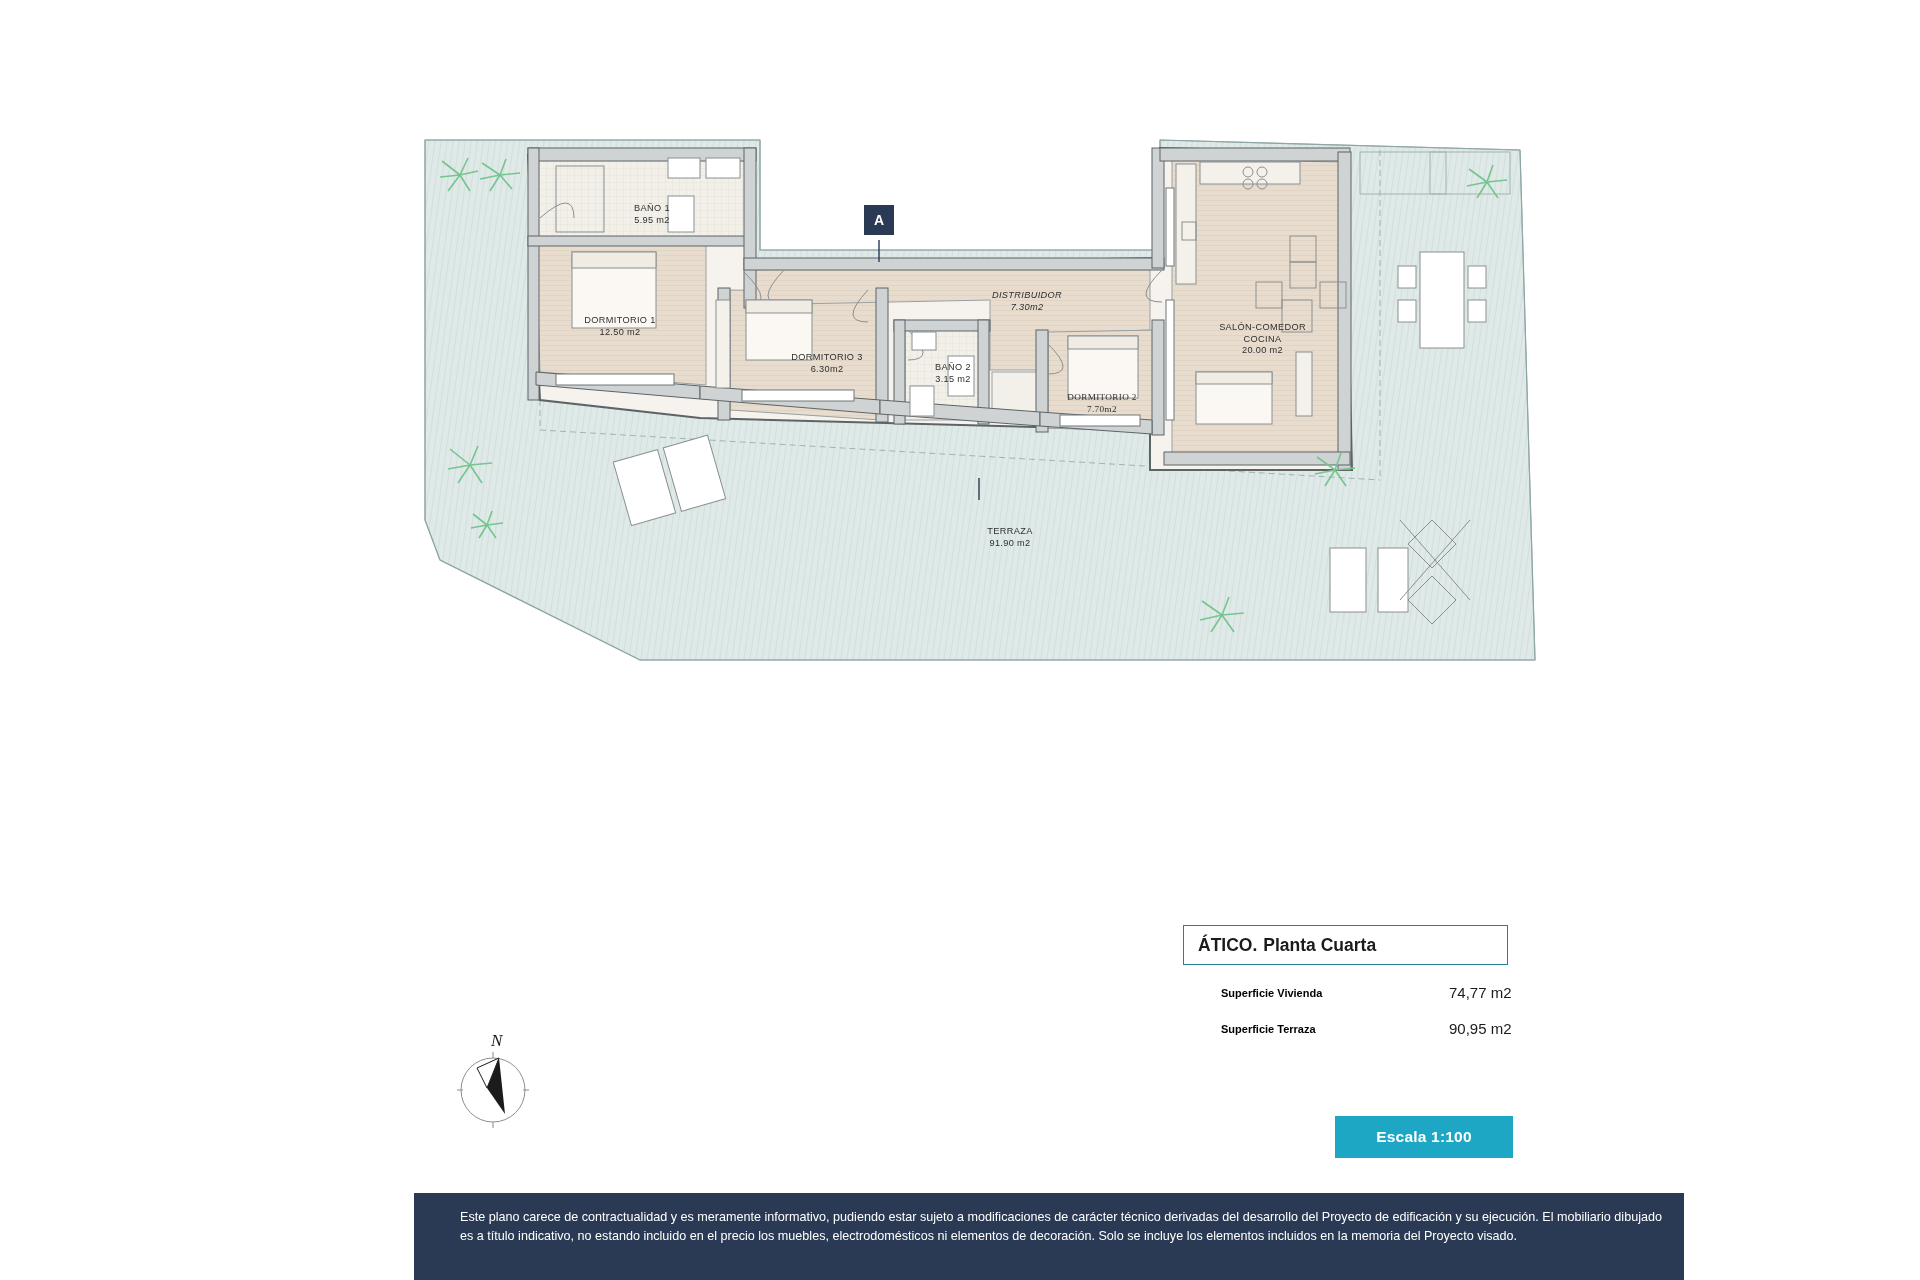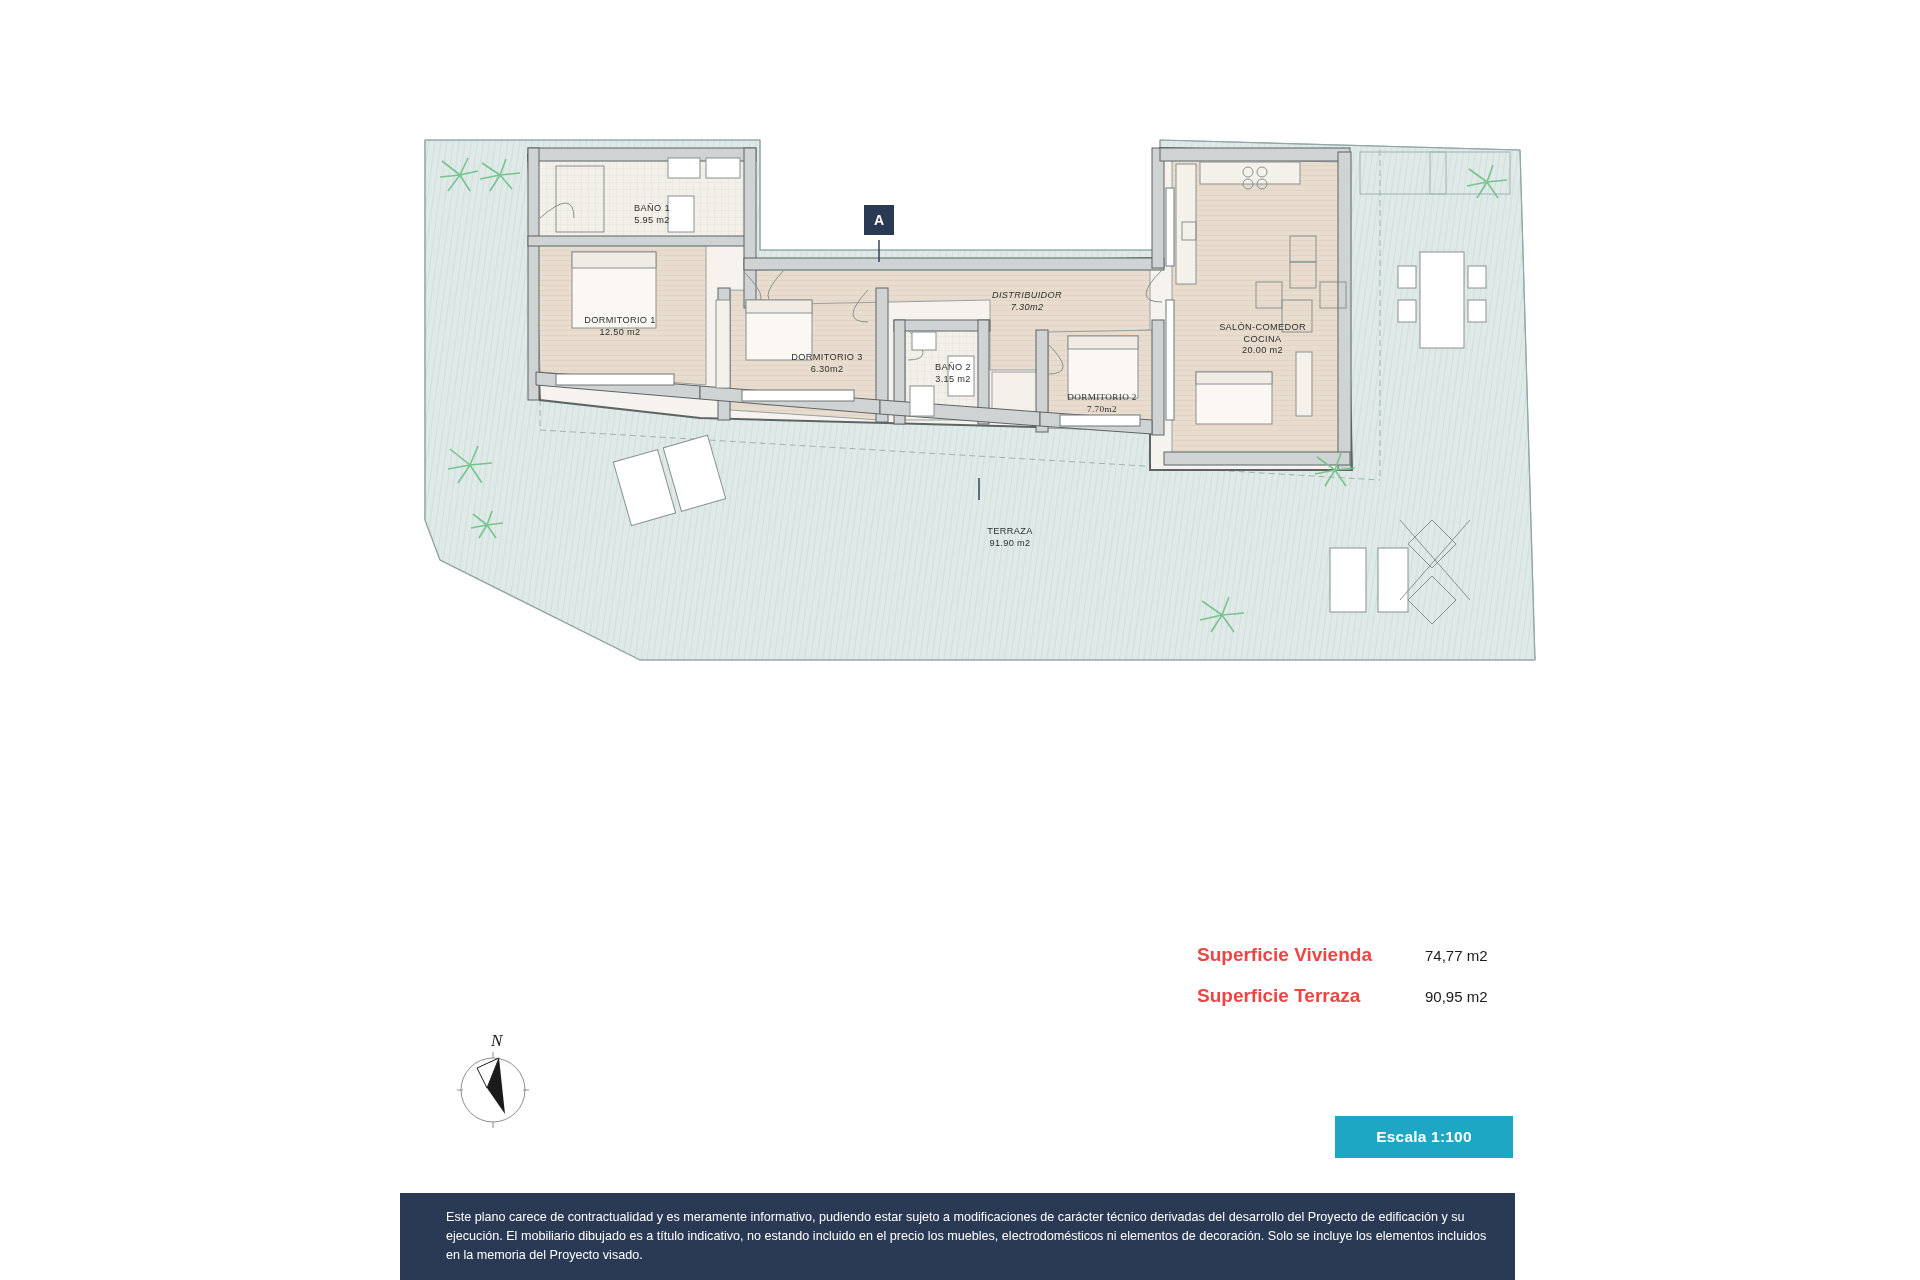--- a/index.html
+++ b/index.html
@@ -5,27 +5,27 @@
   html,body{margin:0;padding:0;background:#ffffff;}
   body{width:1920px;height:1280px;position:relative;font-family:"Liberation Sans",sans-serif;overflow:hidden;}
   #plan{position:absolute;left:0;top:0;width:1920px;height:1280px;}
 
   
   .legend{position:absolute;left:1183px;top:925px;width:330px;}
   .legend-title{box-sizing:border-box;border:1.4px solid #2a7f93;width:325px;height:40px;display:flex;align-items:center;padding-left:14px;}
   .legend-title b{font-size:17.5px;color:#1b1b1b;font-weight:bold;}
   .legend-title span{font-size:17.5px;color:#1b1b1b;font-weight:bold;margin-left:6px;}
   .legend-row{display:flex;align-items:center;margin-top:19px;padding-left:14px;}
-  .legend-row .lbl{font-size:19px;color:#ef4444;font-weight:bold;width:228px;}
+  .legend-row .lbl{font-size:11px;color:#000000;font-weight:bold;width:228px;margin-left:24px;}
   .legend-row .val{font-size:15px;color:#1b1b1b;font-weight:normal;}
   .scale-badge{position:absolute;left:1335px;top:1116px;width:178px;height:42px;background:#1ea7c4;display:flex;align-items:center;justify-content:center;}
   .scale-badge span{color:#fff;font-size:15.5px;font-weight:bold;letter-spacing:.2px;}
 
   
-  .disclaimer{position:absolute;left:400px;top:1193px;width:1115px;height:87px;background:#2b3a54;}
+  .disclaimer{position:absolute;left:414px;top:1193px;width:1270px;height:87px;background:#2b3a54;}
   .disclaimer p{margin:0;color:#ffffff;font-size:12.6px;line-height:19px;padding:15px 18px 0 46px;}
 
   
   .compass{position:absolute;left:447px;top:1028px;width:92px;height:102px;}
 
   
   .rlabel{position:absolute;text-align:center;color:#2f2f2f;font-size:9.2px;line-height:11.5px;letter-spacing:.35px;white-space:nowrap;}
   .rlabel .a{display:block;}
   .badgeA{position:absolute;left:864px;top:205px;width:30px;height:30px;background:#2b3a54;display:flex;align-items:center;justify-content:center;}
   .badgeA span{color:#fff;font-size:14px;font-weight:bold;}
@@ -274,20 +274,24 @@
   <line x1="46" y1="24" x2="46" y2="30" stroke="#8d8d8d" stroke-width="1"></line>
   <line x1="46" y1="94" x2="46" y2="100" stroke="#8d8d8d" stroke-width="1"></line>
   <line x1="10" y1="62" x2="16" y2="62" stroke="#8d8d8d" stroke-width="1"></line>
   <line x1="76" y1="62" x2="82" y2="62" stroke="#8d8d8d" stroke-width="1"></line>
   <polygon points="52,30 58,86 40,60" fill="#1b1b1b"></polygon>
   <polygon points="52,30 40,60 30,40" fill="#ffffff" stroke="#1b1b1b" stroke-width="1"></polygon>
   <text x="44" y="18" font-family="Liberation Serif, serif" font-style="italic" font-size="17" fill="#1b1b1b">N</text>
 </svg>
 
 <div class="legend">
+  <div class="legend-title">
+    <b>ÁTICO.</b>
+    <span>Planta Cuarta</span>
+  </div>
   <div class="legend-row">
     <div class="lbl">Superficie Vivienda</div>
     <div class="val">74,77 m2</div>
   </div>
   <div class="legend-row">
     <div class="lbl">Superficie Terraza</div>
     <div class="val">90,95 m2</div>
   </div>
 </div>
 

